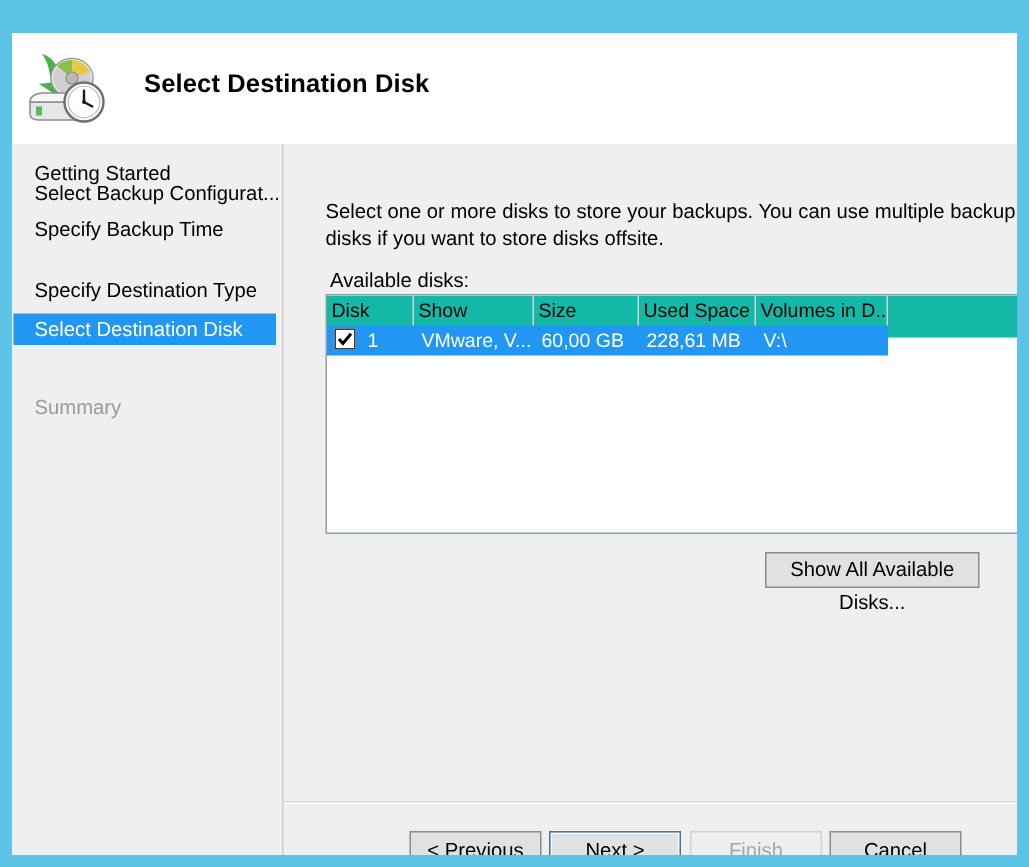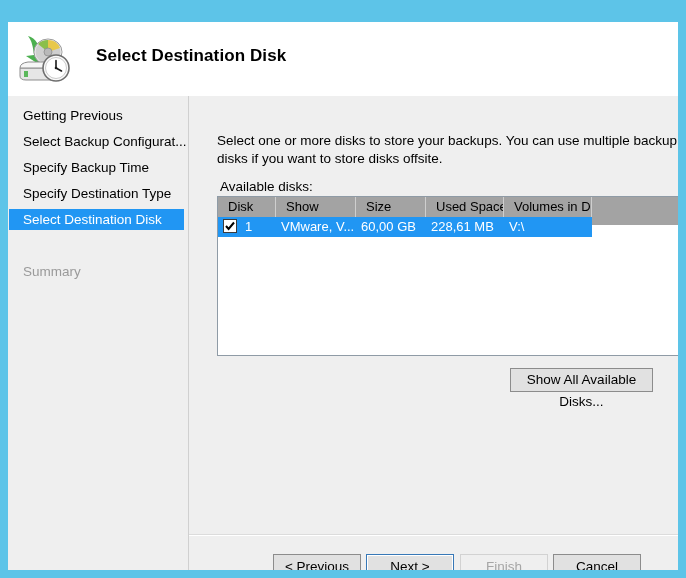--- a/index.html
+++ b/index.html
@@ -167,27 +167,27 @@
     border-bottom: 1px solid #cfcfcf;
     box-sizing: border-box;
   }
   .col-head {
     position: absolute;
     top: 0;
     height: 28px;
     line-height: 19px;
     font-size: 13px;
     color: #000000;
-    padding-left: 10px;
+    padding-left: 3px;
     box-sizing: border-box;
     border-right: 1px solid #cfcfcf;
     white-space: nowrap;
     overflow: hidden;
     cursor: pointer;
-    background: #a3a3a3;
+    background: #14b8a6;
   }
   #row-1 {
     position: absolute;
     left: 0; top: 20px;
     width: 374px;
     height: 20px;
     background: #2196f3;
     cursor: default;
   }
   #row-check {
@@ -291,23 +291,23 @@
           <circle cx="42" cy="38" r="13" fill="#fafafa" stroke="#6f6f6f" stroke-width="1.6"></circle>
           <circle cx="42" cy="38" r="10.5" fill="#ffffff" stroke="#bcbcbc" stroke-width="0.8"></circle>
           <path d="M42 38 L42 30.5 M42 38 L47.5 41" stroke="#1a1a1a" stroke-width="1.6" fill="none" stroke-linecap="round"></path>
           <circle cx="42" cy="38" r="1.3" fill="#1a1a1a"></circle>
         </svg>
       </span>
       <div id="banner-title">Select Destination Disk</div>
     </div>
 
     <div id="sidebar">
-      <div class="nav-item" style="top:9px">Getting Previous</div>
-      <div class="nav-item" style="top:35px">Select Backup Configurat...</div>
-      <div class="nav-item" style="top:61px">Specify Backup Time</div>
+      <div class="nav-item" style="top:9px">Getting Started</div>
+      <div class="nav-item" style="top:22px">Select Backup Configurat...</div>
+      <div class="nav-item" style="top:46px">Specify Backup Time</div>
       <div class="nav-item" style="top:87px">Specify Destination Type</div>
       <div class="nav-item selected" style="top:113px">Select Destination Disk</div>
       <div class="nav-item disabled" style="top:165px">Summary</div>
     </div>
     <div id="sidebar-divider"></div>
 
     <div id="main">
 
       <div id="intro-text">Select one or more disks to store your backups. You can use multiple backup disks if you want to store disks offsite.</div>
       <div id="available-label">Available disks:</div>

